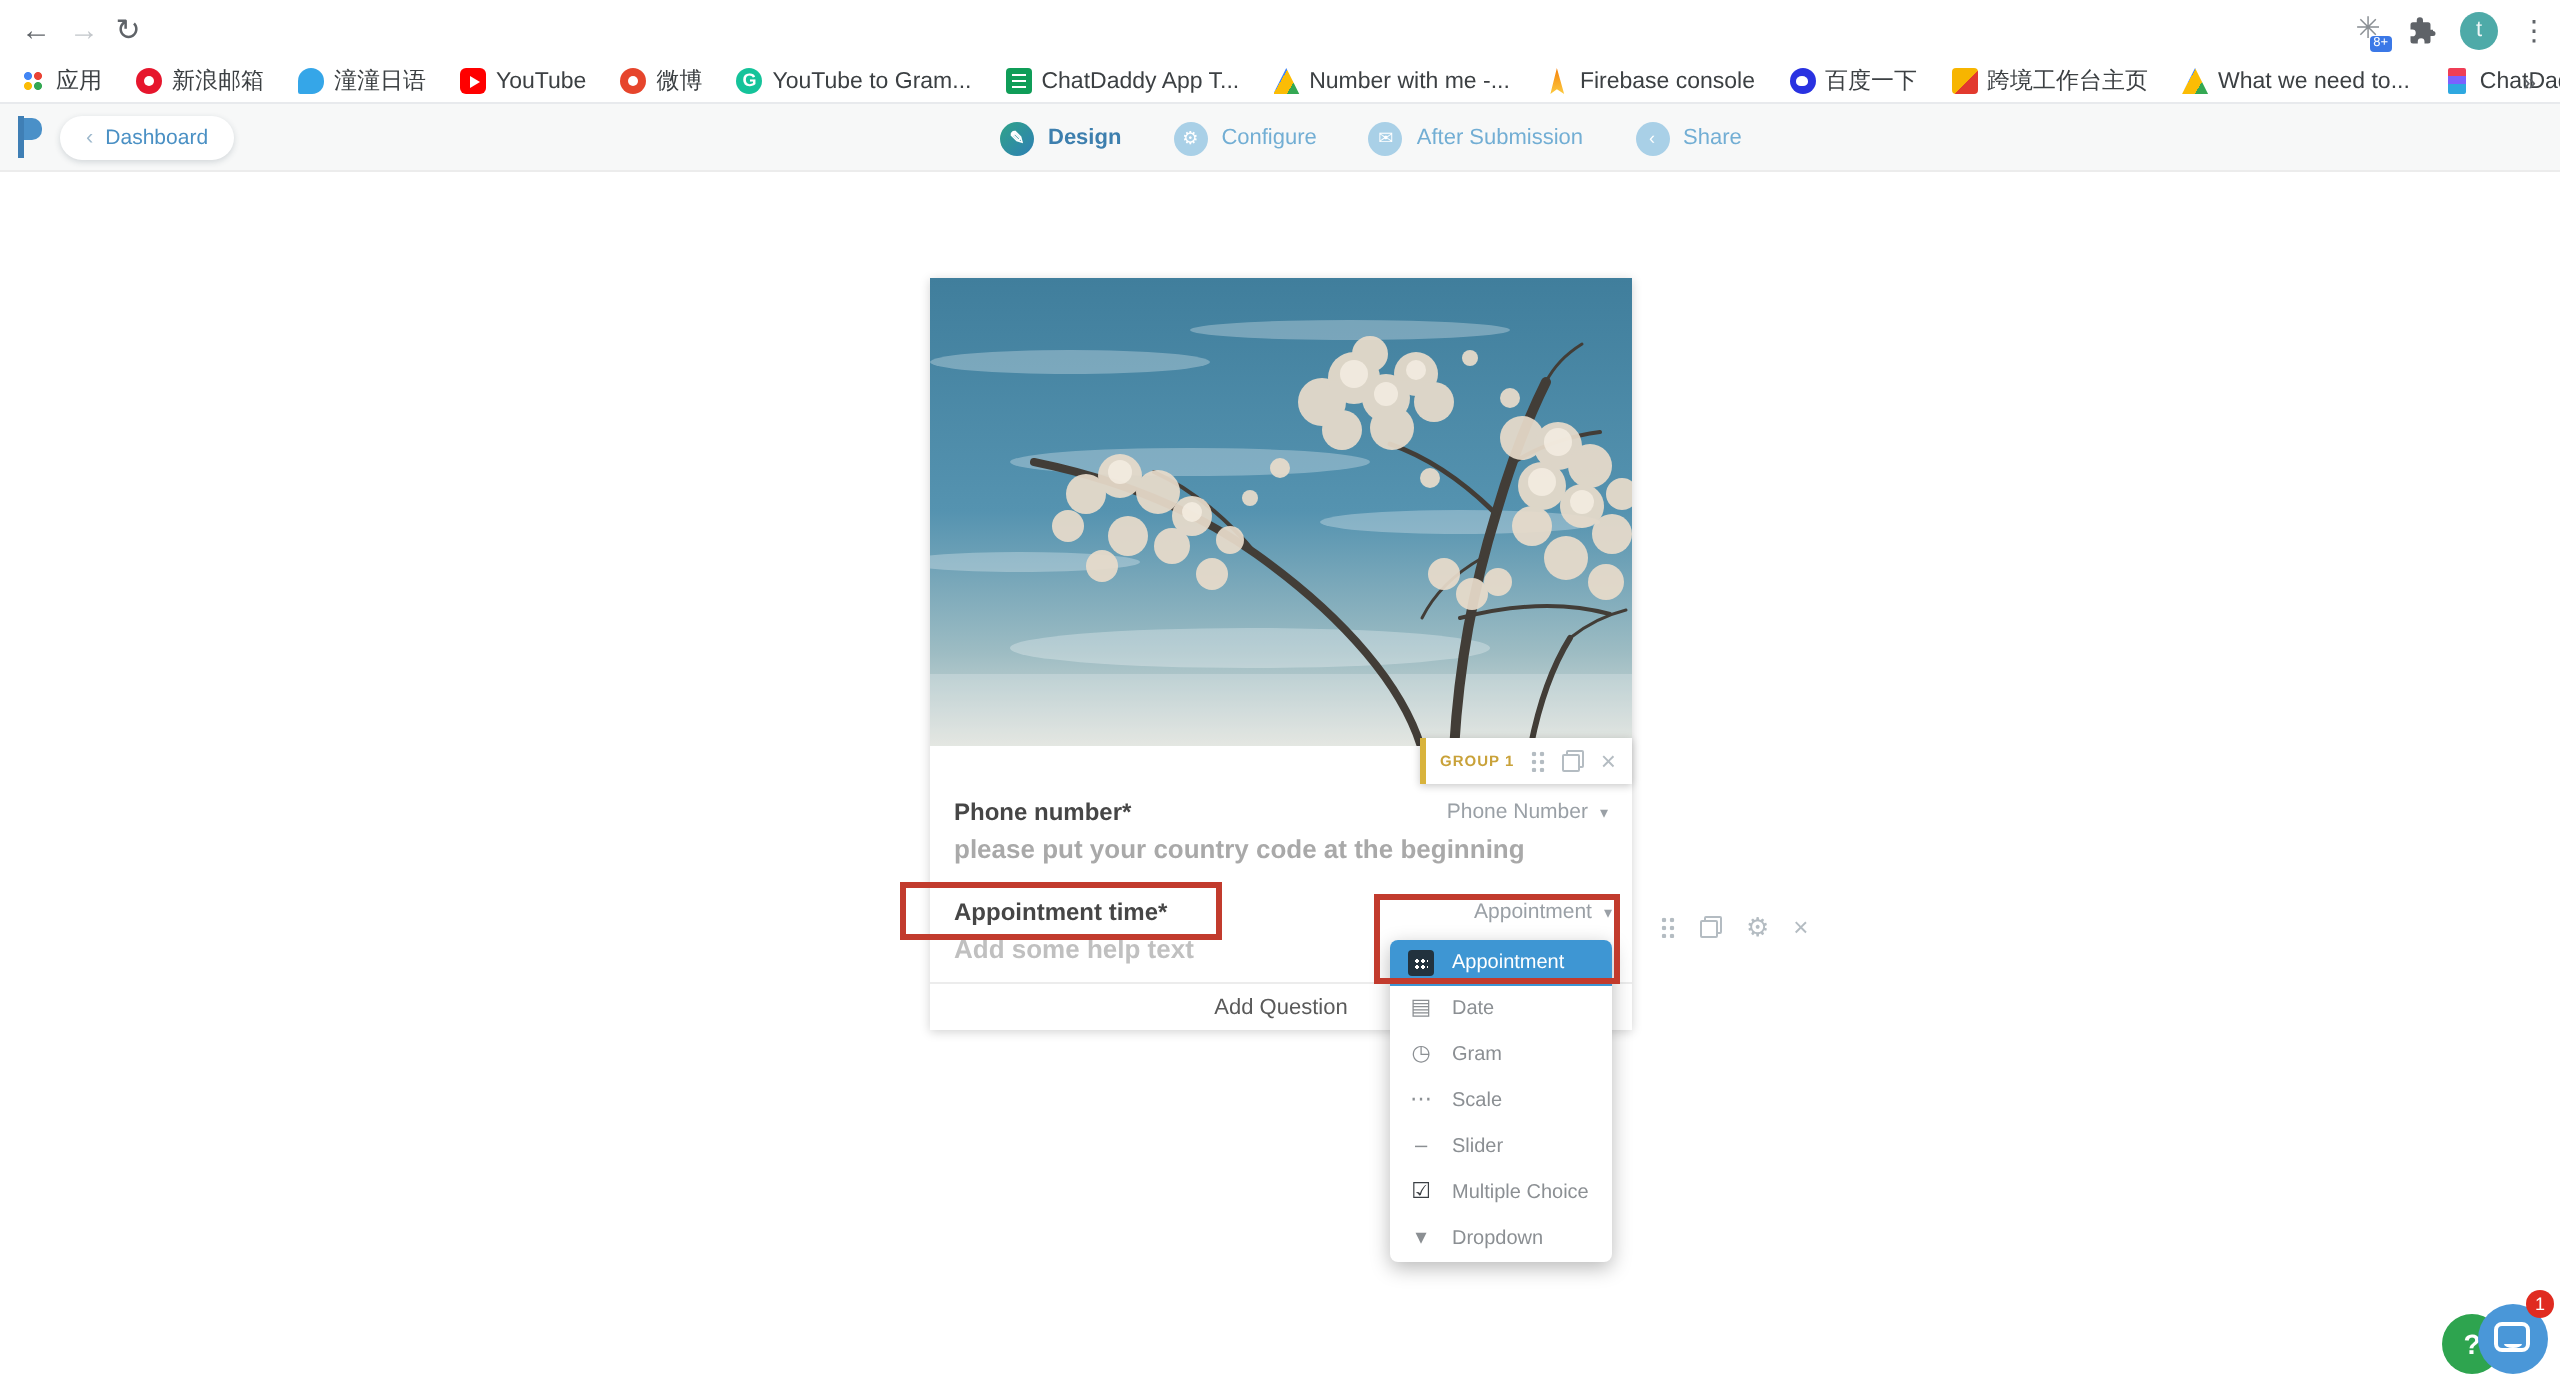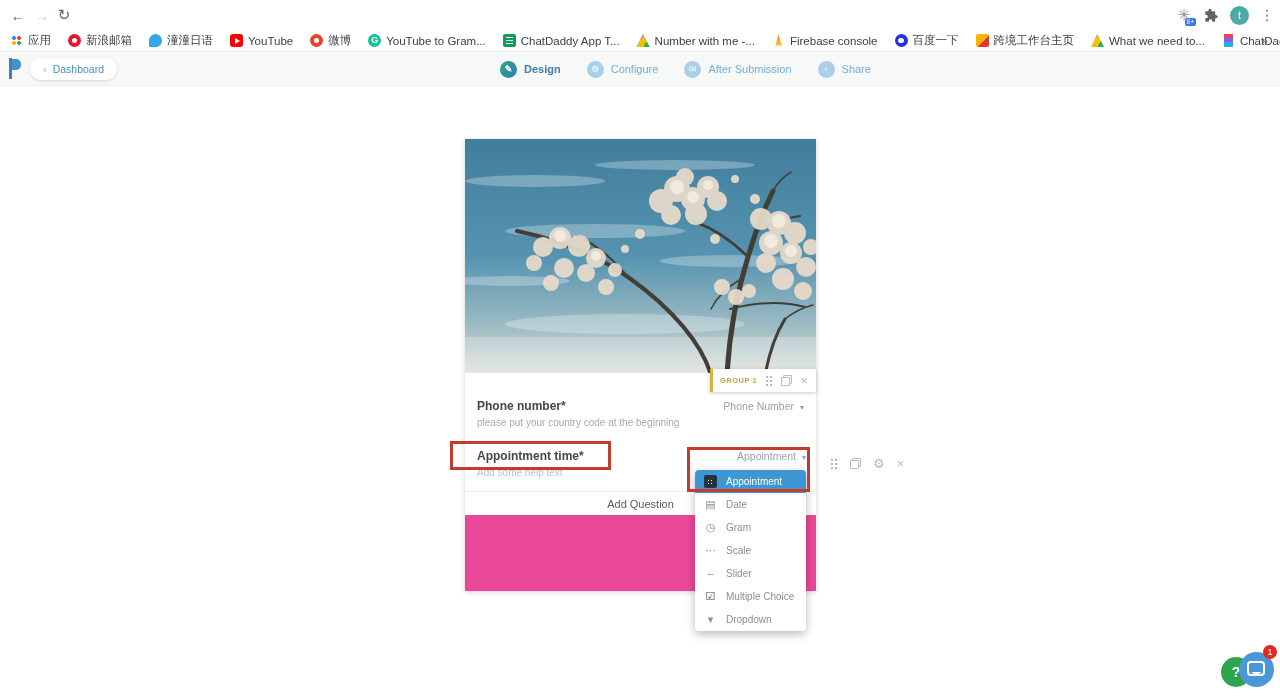--- a/index.html
+++ b/index.html
@@ -87,26 +87,26 @@
   .pf-right { position:absolute; right:14px; top:0; height:34px; display:flex; align-items:center; gap:26px; }
   .save-changes { font-size:8px; font-weight:bold; letter-spacing:.6px; color:#86c9ac; cursor:pointer; }
   .droplet { width:11px; height:11px; border:1.5px solid #8c4a66; border-radius:0 50% 50% 50%;
     transform:rotate(45deg); background:linear-gradient(135deg,#9b5472 50%,#fff 50%); cursor:pointer; }
   .eye-icon { width:17px; height:11px; border:1.5px solid #4a90c4; border-radius:50%; position:relative; cursor:pointer; }
   .eye-icon::after { content:""; position:absolute; left:4.5px; top:2px; width:4px; height:4px;
     background:#4a90c4; border-radius:50%; }
 
   
   .canvas { position:absolute; left:0; top:86px; width:1280px; height:610px; background:#fff; }
-  .card { position:absolute; left:465px; top:139px; width:351px; height:452px; background:#ec4899;
+  .card { position:absolute; left:465px; top:139px; width:351px; height:376px; background:#ec4899;
     box-shadow:0 1px 5px rgba(0,0,0,.18); }
   .hero { position:absolute; left:0; top:0; width:351px; height:234px; overflow:hidden; }
   .fields { position:absolute; left:0; top:234px; width:351px; height:142px; background:#fff; }
   .f-label { position:absolute; font-size:12px; font-weight:bold; color:#464646; }
-  .f-help  { position:absolute; font-size:10px; color:#a9a9a9; }
+  .f-help  { position:absolute; font-size:13px; color:#a9a9a9;font-weight:bold; }
   .f-help.lighter { color:#c0c0c0; }
   .f-select { position:absolute; font-size:10.5px; color:#9aa0a6; cursor:pointer; }
   .f-select .caret { font-size:8px; margin-left:6px; color:#9aa0a6; }
   .divider { position:absolute; left:0; top:118px; width:351px; height:1px; background:#ececec; }
   .add-q { position:absolute; left:0; top:125px; width:351px; text-align:center; font-size:11px; color:#5a5a5a; cursor:pointer; }
 
   
   .group-bar { position:absolute; left:710px; top:369px; width:106px; height:23px; background:#fff;
     border-left:3px solid #d8b33c; box-shadow:0 1px 4px rgba(0,0,0,.22); display:flex; align-items:center;
     padding:0 8px 0 7px; gap:0; z-index:5; }

